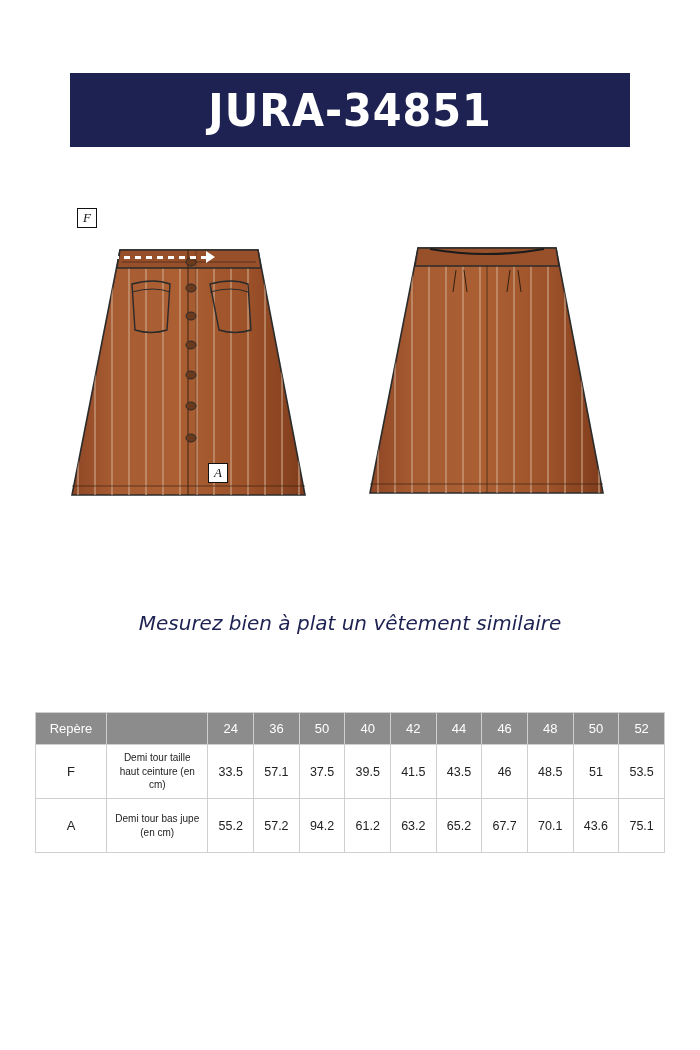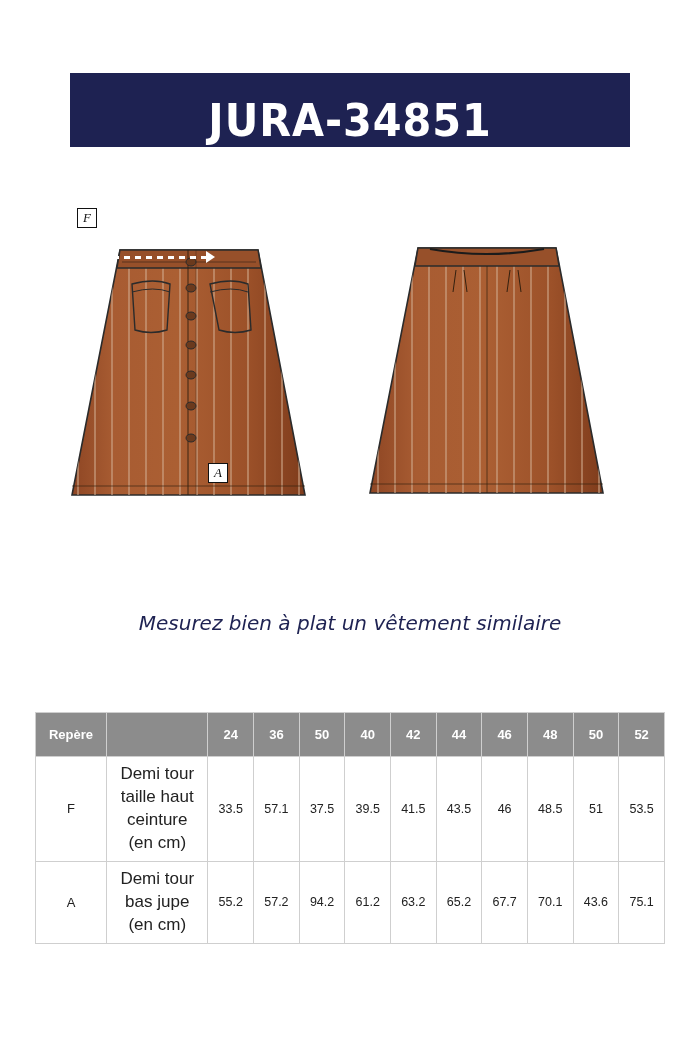--- a/index.html
+++ b/index.html
@@ -16,21 +16,21 @@
     overflow: hidden;
   }
 
   
   .title-banner {
     position: absolute;
     left: 70px; top: 73px;
     width: 560px; height: 74px;
     background: #1e2252;
     display: flex;
-    align-items: flex-end;
+    align-items: center;
     justify-content: center;
   }
   .title-text {
     color: #ffffff;
     font-family: "DejaVu Sans", sans-serif;
     font-weight: bold;
     font-size: 45px;
     letter-spacing: 1px;
     transform: scaleX(0.92);
     white-space: nowrap;
@@ -107,32 +107,32 @@
   }
   .size-table th, .size-table td {
     border: 1px solid #cfcfcf;
     padding: 6px 7px;
     text-align: center;
     vertical-align: middle;
   }
   .size-table thead th {
     background: #8c8c8c;
     color: #ffffff;
-    font-weight: bold;
-    height: 44px;
+    font-weight: normal;
+    height: 32px;
     font-size: 13px;
   }
   .size-table thead th.repere-head { width: 70px; }
   .size-table thead th.desc-head { width: 100px; background: #8c8c8c; }
   .size-table tbody td { height: 54px; }
   .col-mark { width: 70px; font-size: 13px; }
   .col-desc {
     width: 100px;
     text-align: left;
-    font-size: 17px;
+    font-size: 10px;
     line-height: 1.35;
   }
   .col-val { width: 45px; font-size: 12.5px; }
 </style>
 </head>
 <body>
 
 <div class="page">
 
   <div class="title-banner">

